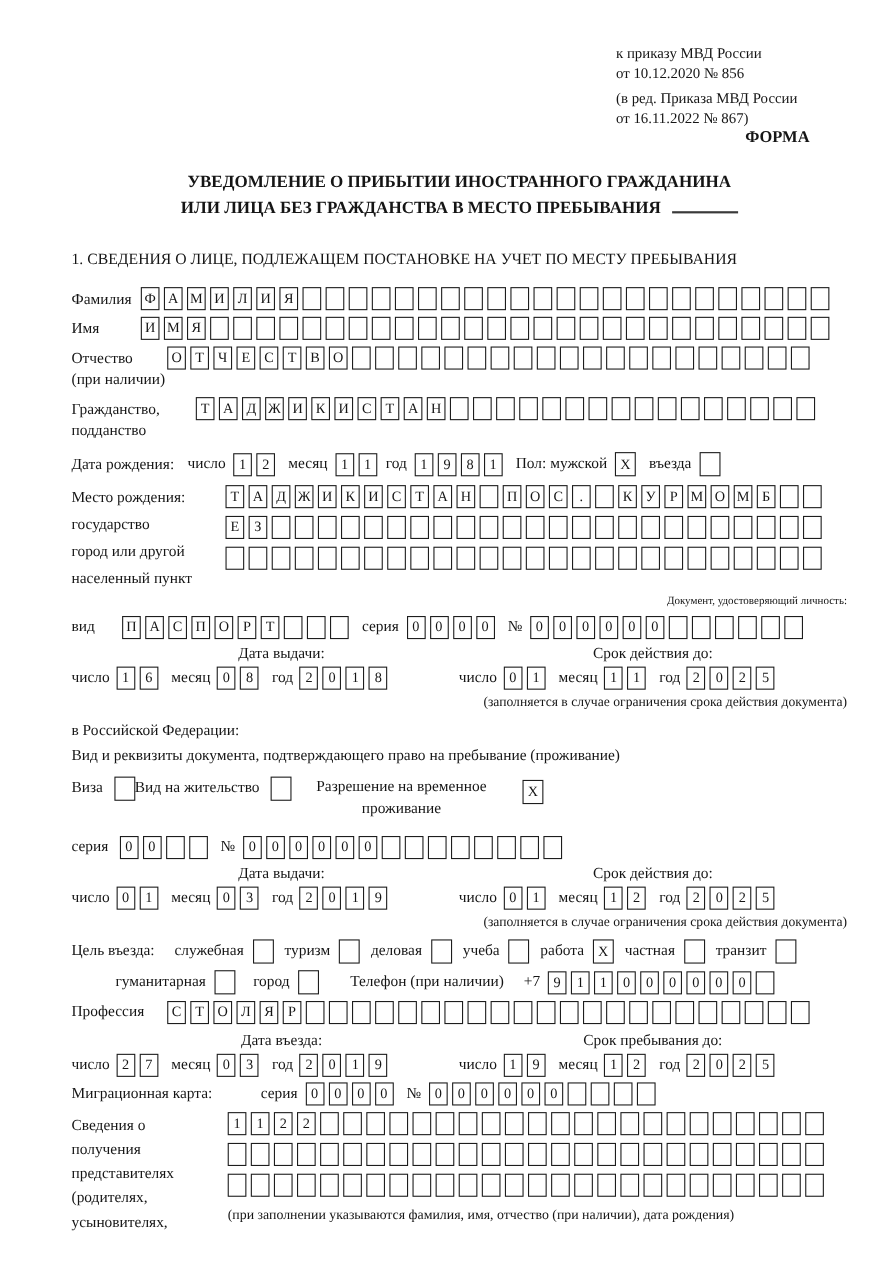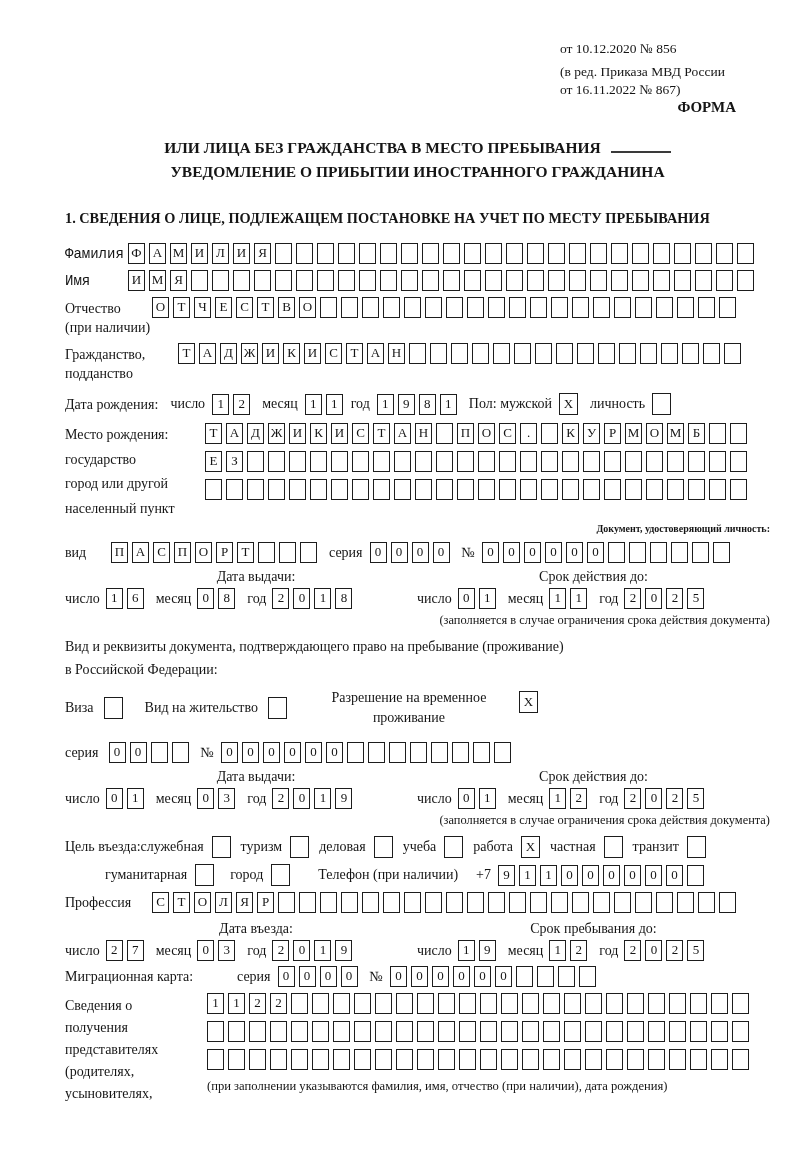--- a/index.html
+++ b/index.html
@@ -12,27 +12,27 @@
 
   
   .appendix { margin-left:495px; font-size:13.5px; line-height:18px; }
   .appendix .edition { margin-top:5px; }
   .form-label { text-align:right; padding-right:34px; font-weight:bold; font-size:15px; }
 
   
   .title { text-align:center; font-weight:bold; font-size:15.5px; line-height:24px; margin-top:20px; }
   .title .blank { display:inline-block; width:60px; height:2px; background:#3a3a3a; margin-left:10px; }
 
-  .heading { font-weight:bold; font-size:14.3px; margin-top:26px; margin-bottom:16px; }
+  .heading { font-weight:normal; font-size:14.3px; margin-top:26px; margin-bottom:16px; }
 
   
   .frow { display:flex; align-items:flex-start; margin-bottom:6px; font-size:14px; }
   .trow { display:flex; align-items:center; margin-bottom:6px; font-size:14px; }
   .lbl { flex:none; padding-top:2px; line-height:19px; }
-  .w-sur { width:63px;font-family:Liberation Mono, monospace; }
+  .w-sur { width:63px; }
   .w-pat { width:87px; }
   .w-cit { width:113px; }
   .w-bp  { width:140px; line-height:24.5px; padding-top:0; }
   .w-vid { width:46px; padding-top:0; }
   .w-prof{ width:87px; padding-top:0; }
   .w-mig { width:172px; padding-top:0; }
   .w-rep { width:142px; line-height:22px; }
 
   
   .cells { display:inline-flex; gap:4px; flex:none; }
@@ -54,21 +54,21 @@
   .caprow .cr { flex:1; text-align:center; }
   .dates { display:flex; align-items:center; font-size:14px; margin-bottom:5px; }
   .dates .cl { width:352px; flex:none; display:flex; align-items:center; }
   .dates .cr { flex:1; display:flex; align-items:center; }
   .dg-lab { margin-right:6px; flex:none; }
   .dg-lab2 { margin-left:12px; margin-right:6px; flex:none; }
   .note { font-size:12.4px; text-align:right; margin-top:-1px; margin-bottom:8px; }
 
   
   .intro { font-size:14px; line-height:21px; margin-bottom:2px; }
-  .res-opts { display:flex; align-items:center; gap:22px; margin:8px 0 14px; font-size:14px; }
+  .res-opts { display:flex; align-items:flex-start; margin:8px 0 14px; font-size:14px; }
   .opt { display:flex; align-items:center; }
   .opt .cbbox { margin-left:10px; }
   .opt.top { align-items:flex-start; }
   .opt.top .cbbox { margin-top:3px; }
   .optw2 { width:200px; text-align:center; line-height:20px; }
   .optw3 { width:192px; text-align:center; line-height:20px; }
 
   
   .p-opt { display:inline-flex; align-items:center; margin-left:10px; }
   .p-opt .cbbox { margin-left:8px; }
@@ -78,31 +78,32 @@
 
   
   .rep-right .rep-note { font-size:12.6px; margin-top:2px; }
 </style>
 </head>
 <body>
 
 <div class="page">
 
   <div class="appendix">
+    <div>к приказу МВД России</div>
     <div>от 10.12.2020 № 856</div>
     <div class="edition">
       <div>(в ред. Приказа МВД России</div>
       <div>от 16.11.2022 № 867)</div>
     </div>
   </div>
   <div class="form-label">ФОРМА</div>
 
   <div class="title">
+    <div>УВЕДОМЛЕНИЕ О ПРИБЫТИИ ИНОСТРАННОГО ГРАЖДАНИНА</div>
     <div><span>ИЛИ ЛИЦА БЕЗ ГРАЖДАНСТВА В МЕСТО ПРЕБЫВАНИЯ</span><span class="blank"></span></div>
-    <div>УВЕДОМЛЕНИЕ О ПРИБЫТИИ ИНОСТРАННОГО ГРАЖДАНИНА</div>
   </div>
 
   <div class="heading">1. СВЕДЕНИЯ О ЛИЦЕ, ПОДЛЕЖАЩЕМ ПОСТАНОВКЕ НА УЧЕТ ПО МЕСТУ ПРЕБЫВАНИЯ</div>
 
   <div class="frow">
     <div class="lbl w-sur">Фамилия</div>
     <div class="cells">
         <span class="cell">Ф</span>
         <span class="cell">А</span>
         <span class="cell">М</span>
@@ -261,21 +262,21 @@
     <span class="cells">
         <span class="cell">1</span>
         <span class="cell">9</span>
         <span class="cell">8</span>
         <span class="cell">1</span>
       </span>
     <span class="sl">Пол: мужской</span>
     <span class="cbbox">
         <span class="cell">X</span>
       </span>
-    <span class="sl">личность</span>
+    <span class="sl">въезда</span>
     <span class="cbbox">
         <span class="cell"></span>
       </span>
   </div>
 
   <div class="frow mb-rows" style="margin-top:8px; margin-bottom:2px">
     <div class="lbl w-bp">
       <div>Место рождения:</div>
       <div>государство</div>
       <div>город или другой</div>
@@ -448,22 +449,22 @@
       <span class="cells">
           <span class="cell">2</span>
           <span class="cell">0</span>
           <span class="cell">2</span>
           <span class="cell">5</span>
         </span>
     </div>
   </div>
   <div class="note">(заполняется в случае ограничения срока действия документа)</div>
 
+  <div class="intro">в Российской Федерации:</div>
   <div class="intro">Вид и реквизиты документа, подтверждающего право на пребывание (проживание)</div>
-  <div class="intro">в Российской Федерации:</div>
 
   <div class="res-opts">
     <span class="opt">
       <span>Виза</span>
       <span class="cbbox">
           <span class="cell"></span>
         </span>
     </span>
     <span class="opt">
       <span>Вид на жительство</span>
@@ -548,21 +549,21 @@
           <span class="cell">0</span>
           <span class="cell">2</span>
           <span class="cell">5</span>
         </span>
     </div>
   </div>
   <div class="note">(заполняется в случае ограничения срока действия документа)</div>
 
   <div class="trow">
     <span>Цель въезда:</span>
-    <span class="p-opt" style="margin-left:0">
+    <span class="p-opt" style="margin-left:18px">
       <span>служебная</span>
       <span class="cbbox">
           <span class="cell"></span>
         </span>
     </span>
     <span class="p-opt">
       <span>туризм</span>
       <span class="cbbox">
           <span class="cell"></span>
         </span>

